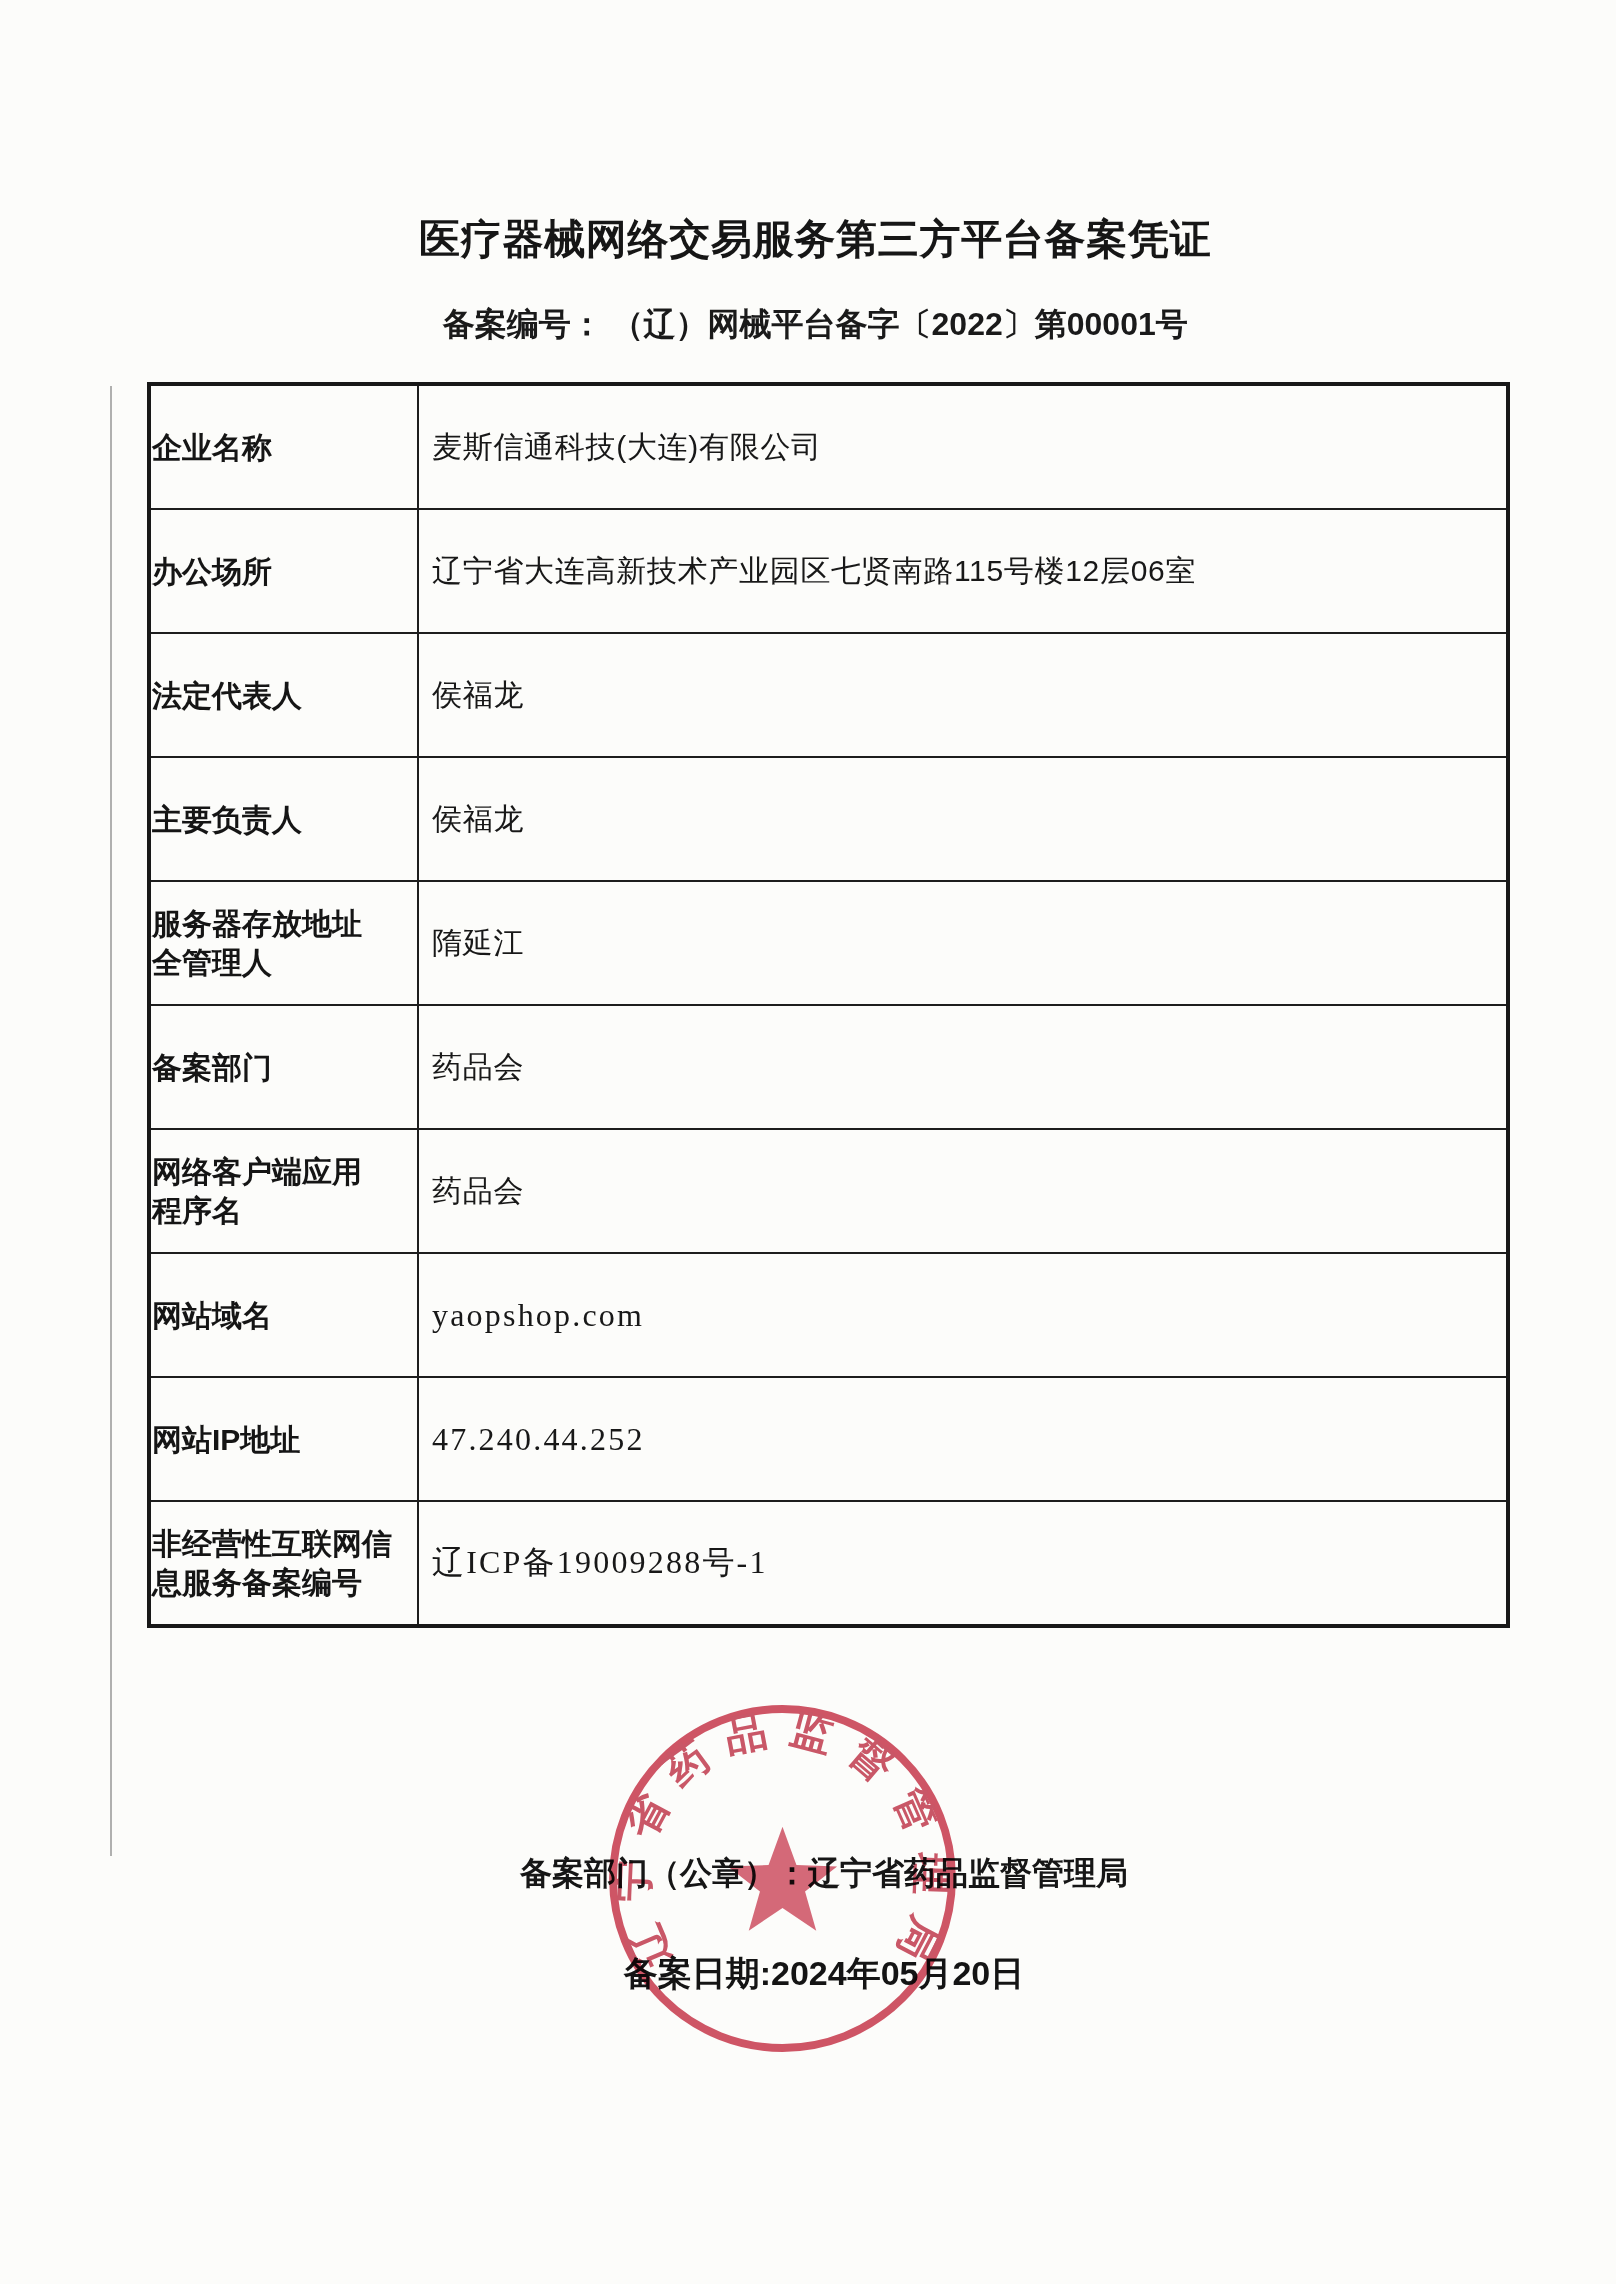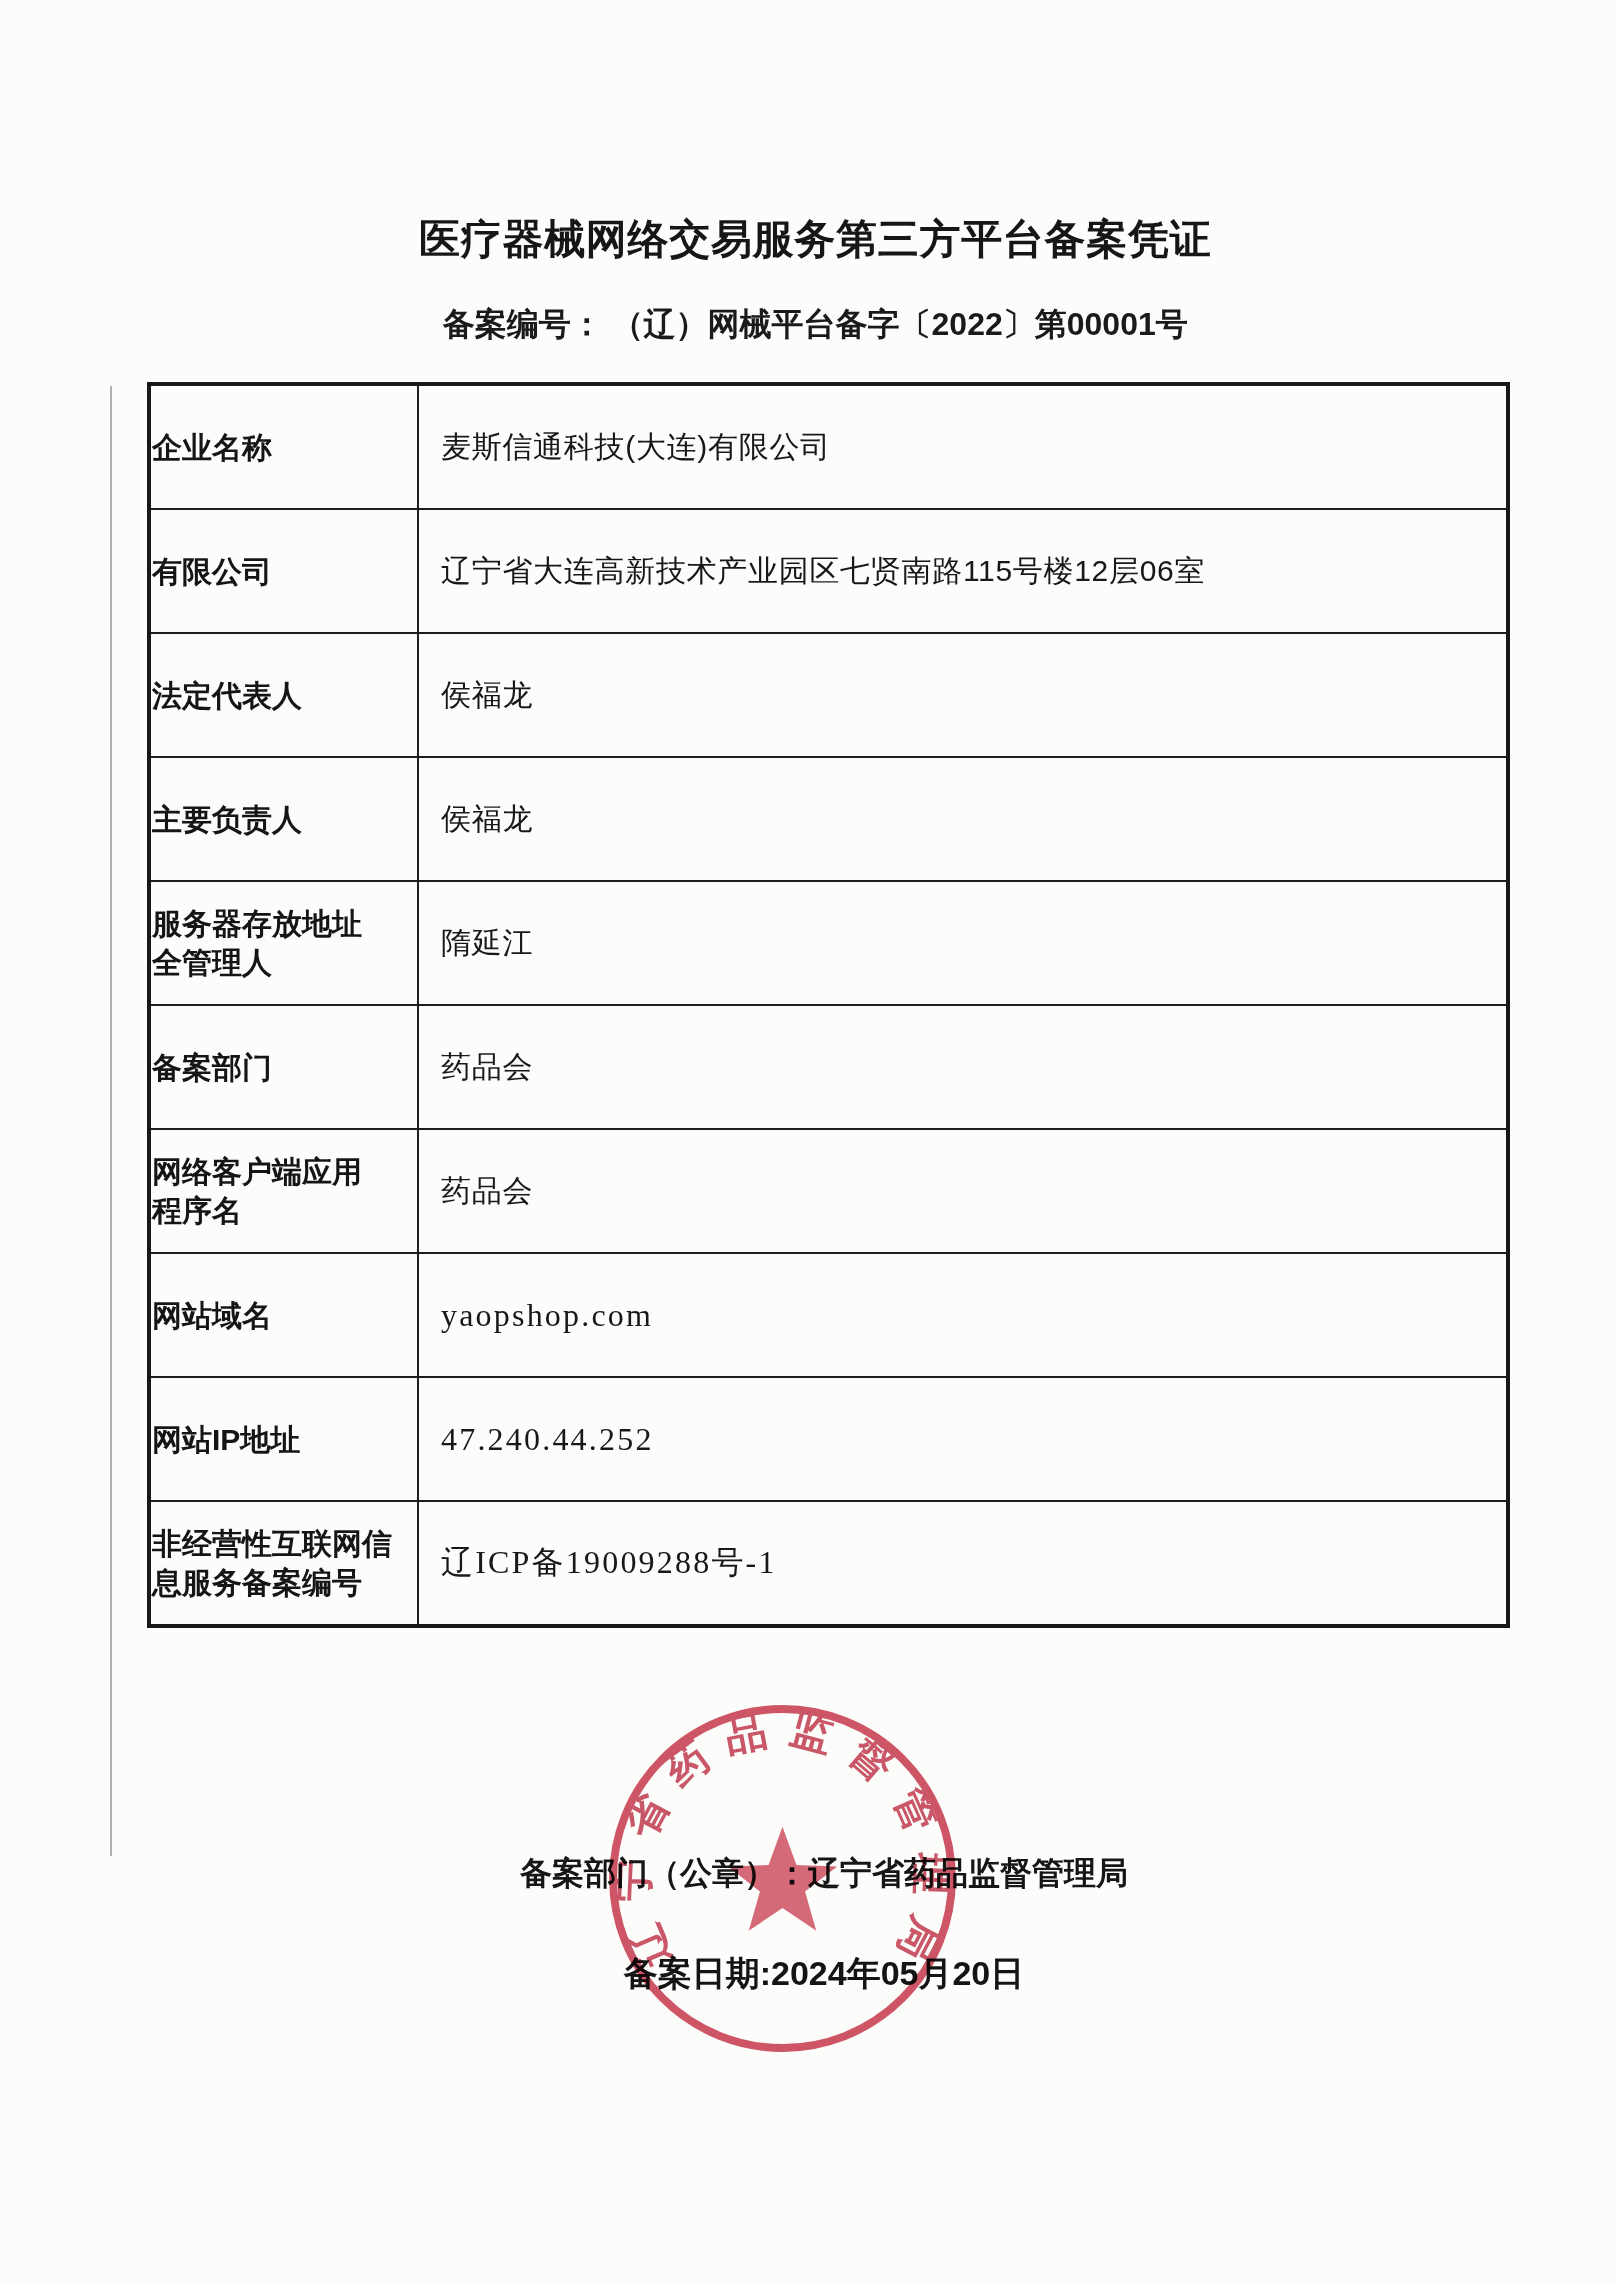--- a/index.html
+++ b/index.html
@@ -38,21 +38,21 @@
   }
   td.cell-label{
     width:264px;
     text-align:left;
     font-weight:700;
     white-space:pre-line;
     line-height:1.3;
     color:#151515;
   }
   td.cell-value{
-    padding-left:22px;
+    padding-left:13px;
     padding-right:7.2px;
     font-weight:400;
     letter-spacing:0.7px;
     color:#181818;
   }
   td.cell-value.latin{
     font-family:"Liberation Serif",serif;
     font-size:32px;
     letter-spacing:2.2px;
   }
@@ -89,21 +89,21 @@
 
 <div class="scan-line"></div>
 
 <table class="cert">
   <tbody>
       <tr>
     <td class="cell-label">企业名称</td>
     <td class="cell-value">麦斯信通科技(大连)有限公司</td>
   </tr>
       <tr>
-    <td class="cell-label">有限公司</td>
+    <td class="cell-label">办公场所</td>
     <td class="cell-value">辽宁省大连高新技术产业园区七贤南路115号楼12层06室</td>
   </tr>
       <tr>
     <td class="cell-label">法定代表人</td>
     <td class="cell-value">侯福龙</td>
   </tr>
       <tr>
     <td class="cell-label">主要负责人</td>
     <td class="cell-value">侯福龙</td>
   </tr>

